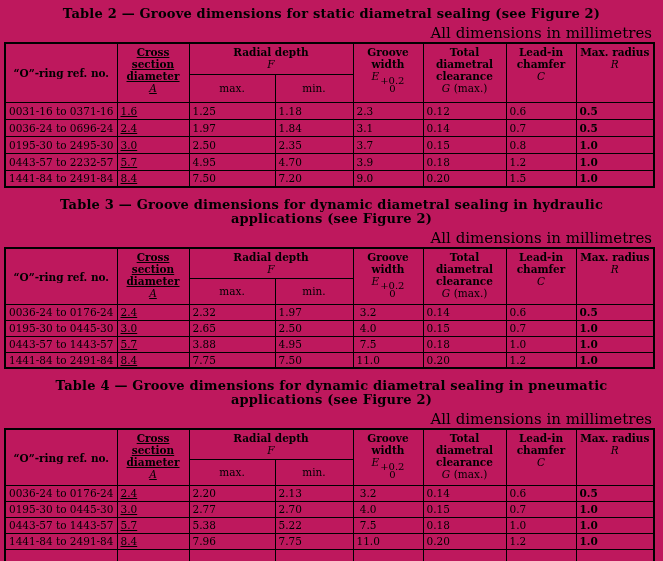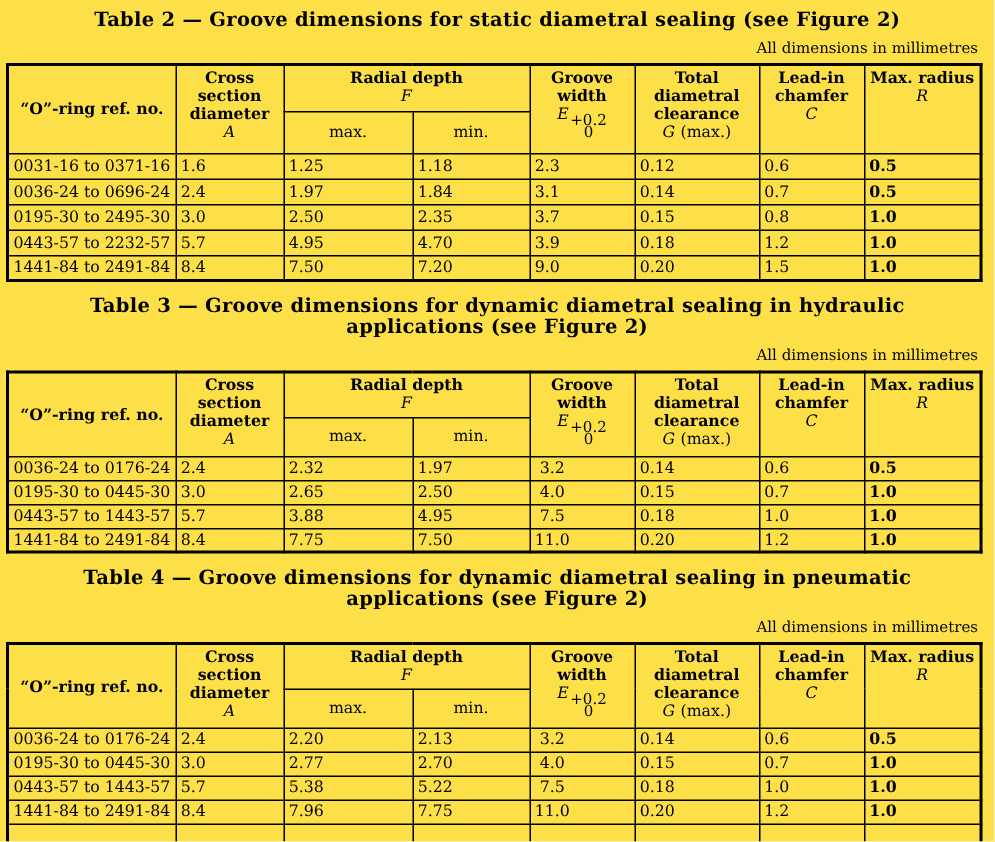--- a/index.html
+++ b/index.html
@@ -1,35 +1,35 @@
 <!DOCTYPE html>
 <html><head>
 <meta charset="utf-8">
 <style>
   html,body{margin:0;padding:0;background:#fff;}
   .page{
     position:relative;
     width:663px;height:561px;
-    background:#fde047;
+    background:#be185d;
     overflow:hidden;
     color:#000;
     font-family:"DejaVu Serif","Liberation Serif",serif;
   }
   .tbl-title{
     font-weight:bold;
     font-size:13px;
     line-height:14px;
     text-align:center;
     white-space:pre-line;
     letter-spacing:0.2px;
   }
   .title-2{margin-top:7px;}
   .title-34{margin-top:10px;}
   .dims-note{
-    font-size:10px;
+    font-size:15px;
     line-height:12px;
     text-align:right;
     margin:6px 11px 3px 0;
   }
   table.grooves{
     border-collapse:collapse;
     table-layout:fixed;
     width:649px;
     margin-left:4px;
     border:2px solid #000;
@@ -73,21 +73,21 @@
     display:inline-flex;
     flex-direction:column;
     font-size:10px;
     line-height:8px;
     font-weight:normal;
     font-style:normal;
     vertical-align:-4px;
     margin-left:1px;
     text-align:center;
   }
-  .c1{width:112px;} .c2{width:72px;} .c3{width:86px;} .c4{width:78px;}
+  .c1{width:112px;} .c2{width:72px;text-decoration:underline;} .c3{width:86px;} .c4{width:78px;}
   .c5{width:70px;} .c6{width:83px;} .c7{width:70px;} .c8{width:78px;font-weight:bold;}
 </style>
 </head>
 <body>
 
 <div class="page">
 
   <div class="tbl-title title-2">Table 2 — Groove dimensions for static diametral sealing (see Figure 2)</div>
   <div class="dims-note">All dimensions in millimetres</div>
 

